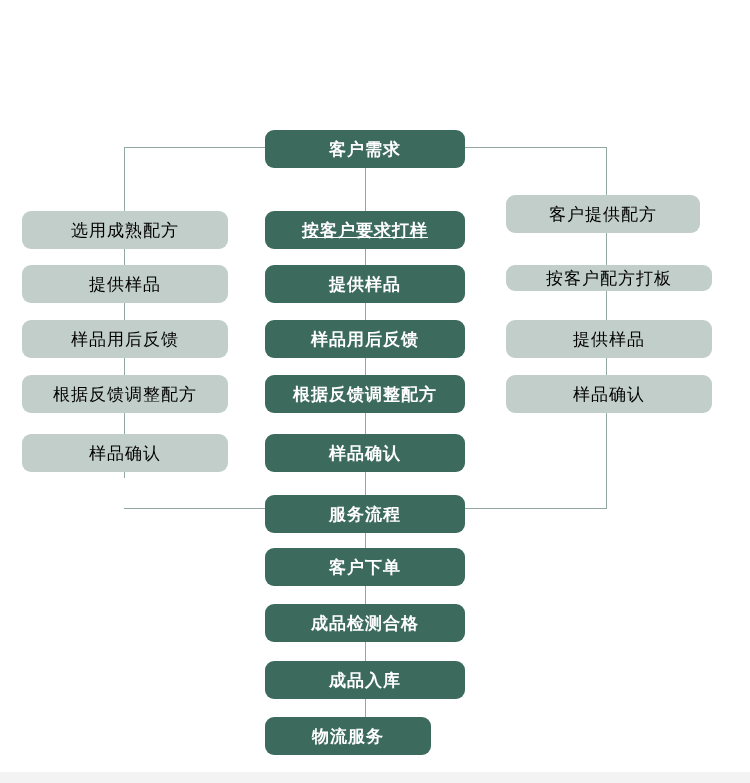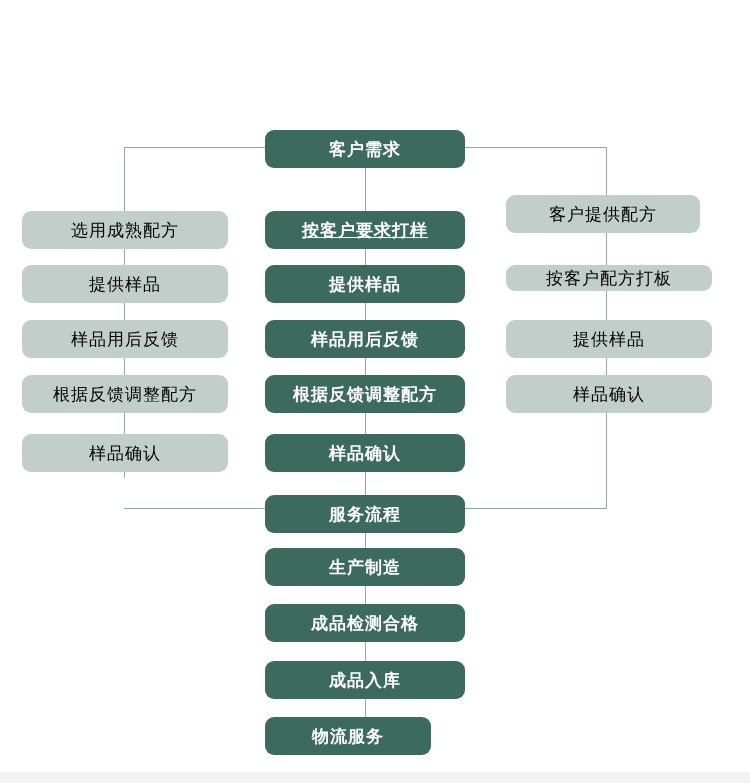--- a/index.html
+++ b/index.html
@@ -157,21 +157,21 @@
   </div>
   <div class="node secondary" style="left:506px; top:375px; width:206px; height:38px;">
     <span>样品确认</span>
   </div>
 
   <div class="node primary" style="left:265px; top:495px; width:200px; height:38px;">
     <span>服务流程</span>
   </div>
 
   <div class="node primary" style="left:265px; top:548px; width:200px; height:38px;">
-    <span>生产制造</span>
+    <span>客户下单</span>
   </div>
   <div class="node primary" style="left:265px; top:604px; width:200px; height:38px;">
     <span>成品检测合格</span>
   </div>
   <div class="node primary" style="left:265px; top:661px; width:200px; height:38px;">
     <span>成品入库</span>
   </div>
   <div class="node primary" style="left:265px; top:717px; width:166px; height:38px;">
     <span>物流服务</span>
   </div>

